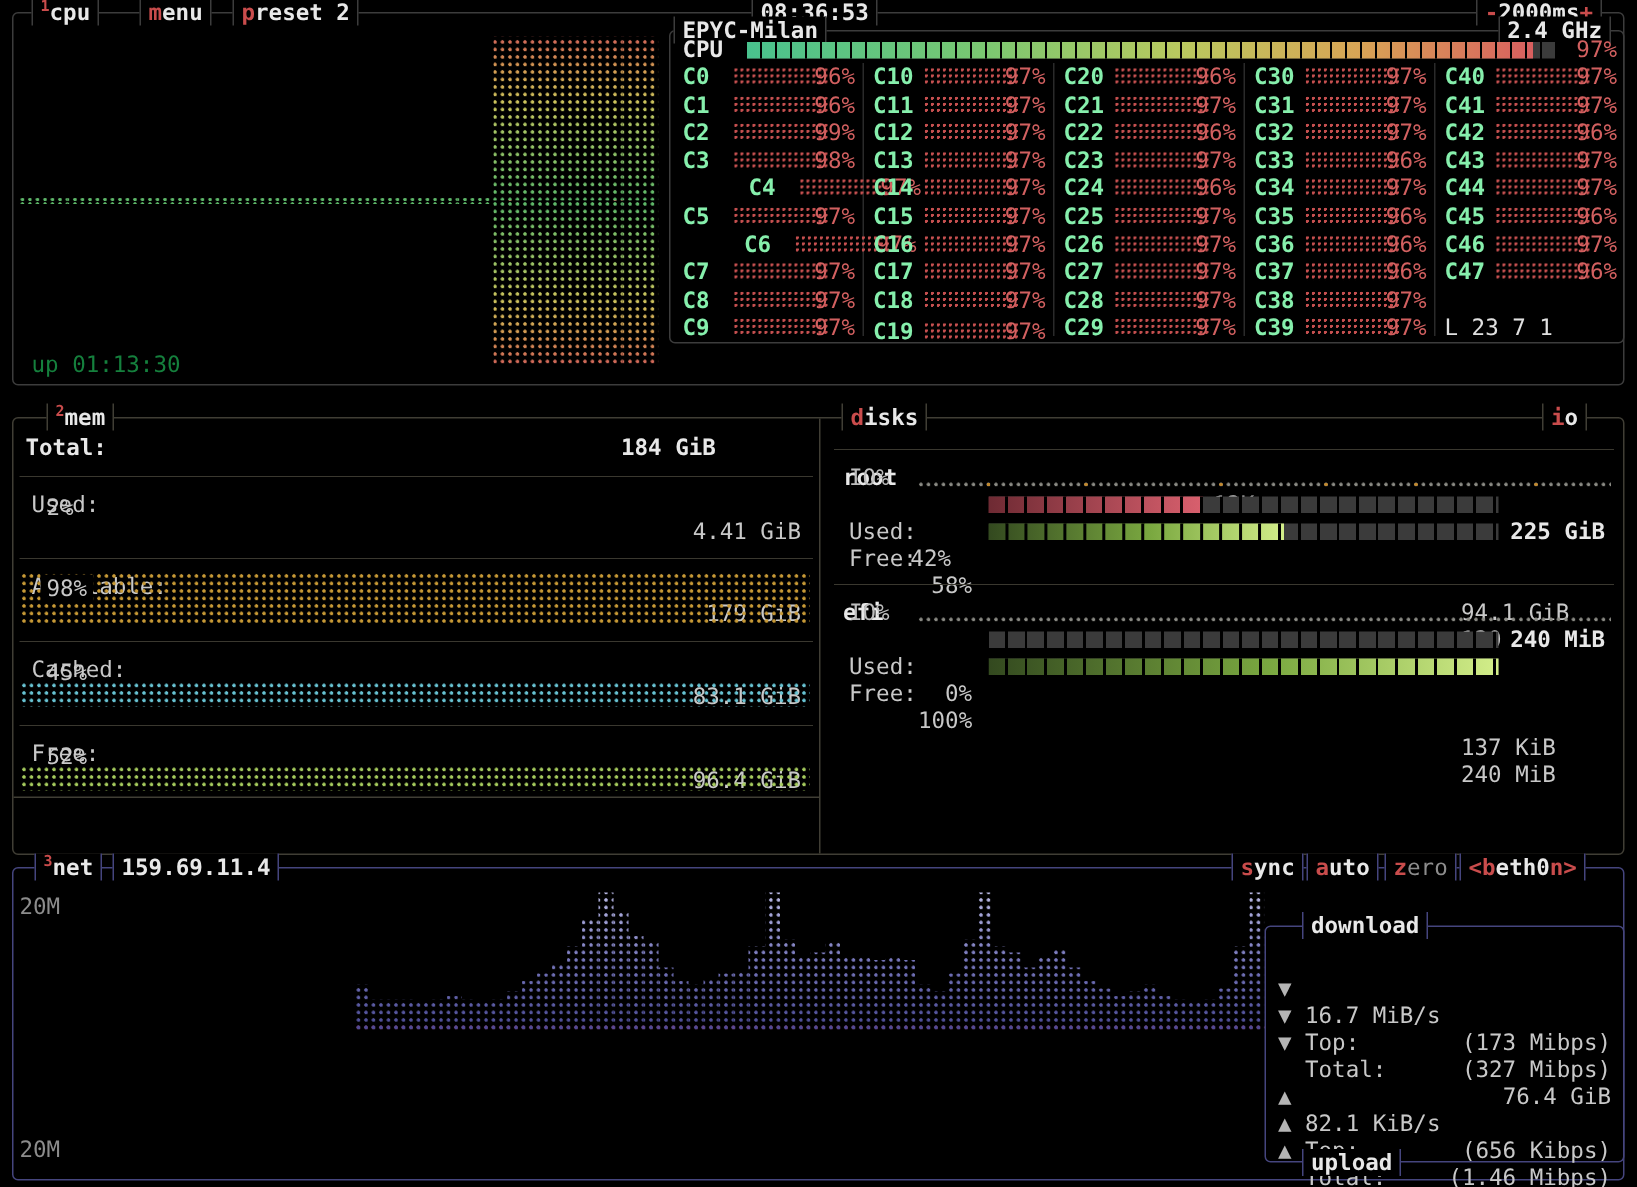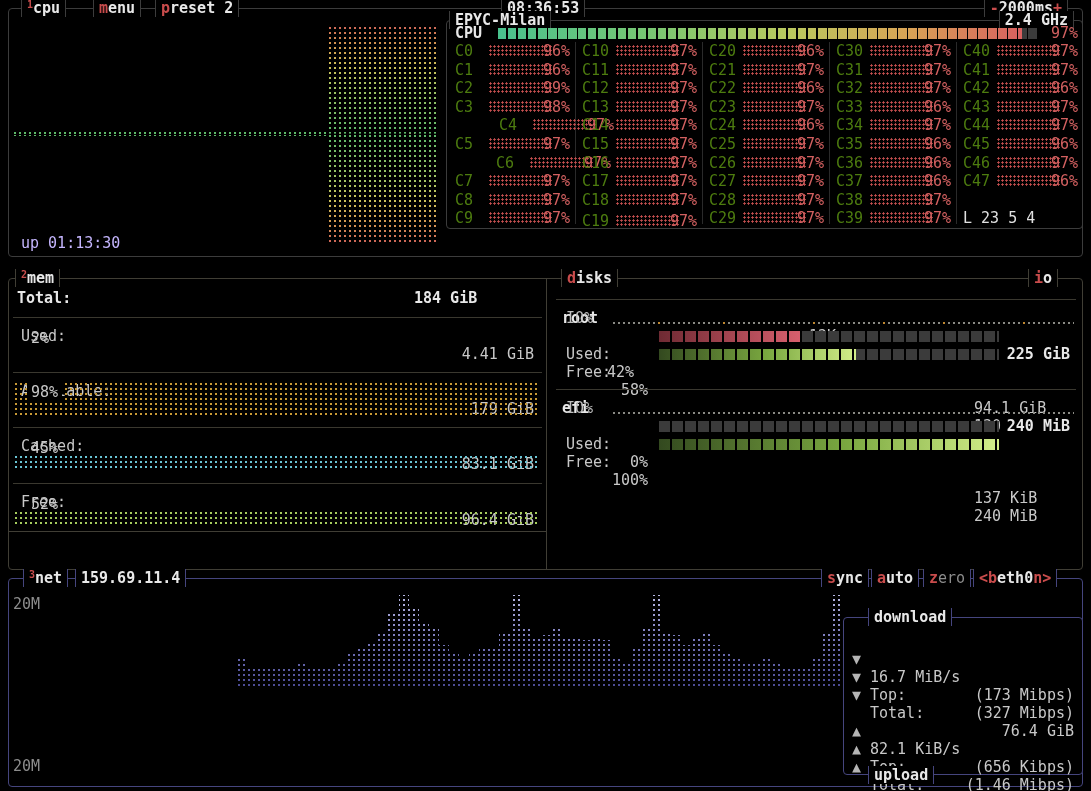--- a/index.html
+++ b/index.html
@@ -2,21 +2,21 @@
 <html><head>
 <meta charset="utf-8">
 <style>
   html,body{margin:0;padding:0;background:#000;width:1091px;height:791px;overflow:hidden;
     font-family:"DejaVu Sans Mono", monospace;font-size:15px;color:#c8c8c8;}
   .box{position:absolute;border:1px solid #3c3c3c;border-radius:4px;}
   .tab{position:absolute;top:-10px;background:#000;padding:0 5px;font-weight:bold;color:#e8e8e8;
     line-height:18px;white-space:pre;border-left:1px solid #3c3c3c;border-right:1px solid #3c3c3c;}
   .tab .hot{color:#c94c4c;}
   .sup{color:#c94c4c;font-size:10px;font-weight:bold;vertical-align:top;position:relative;top:-3px;}
-  .dim{color:#8c8c8c;} .vdim{color:#c4b5fd;} .pctred{color:#d26060;}
+  .dim{color:#8c8c8c;} .vdim{color:#15803d;} .pctred{color:#d26060;}
   .b{font-weight:bold;color:#e8e8e8;}
   .row{position:absolute;white-space:pre;line-height:18px;}
   .rowr{text-align:left;}
   
   .dots{background-image:radial-gradient(circle at 2px 2px, var(--dc,#888) 1.05px, transparent 1.35px);
     background-size:5px 5px;}
   .dotmask{-webkit-mask-image:radial-gradient(circle at 2px 2px,#000 1.05px,transparent 1.35px);
     -webkit-mask-size:5px 5px;mask-image:radial-gradient(circle at 2px 2px,#000 1.05px,transparent 1.35px);
     mask-size:5px 5px;}
   
@@ -32,21 +32,21 @@
     background-size:100% 113px;background-position:left top;}
   #core-box{position:absolute;left:437px;top:11px;width:635px;height:207px;border:1px solid #3c3c3c;border-radius:4px;}
   #cpu-total-row{position:absolute;left:0;top:3px;width:100%;height:18px;}
   .meter{position:absolute;height:11px;top:4px;
     background-image:repeating-linear-gradient(90deg,#3b3b3b 0 8.5px,#000 8.5px 10px);}
   .meter .fill{position:absolute;left:0;top:0;height:100%;
     background-image:repeating-linear-gradient(90deg,transparent 0 8.5px,#000 8.5px 10px),
       linear-gradient(90deg,#49c28e,#7ac771 30%,#b9c95f 55%,#d9a455 78%,#d95f5f 100%);}
   .vsep{position:absolute;width:1px;background:#2a2a2a;top:21px;height:182px;}
   .core-cell{position:absolute;width:127px;height:18px;line-height:18px;white-space:pre;}
-  .core-id{position:absolute;left:6px;font-weight:normal;color:#4d7c0f;}
+  .core-id{position:absolute;left:6px;font-weight:bold;color:#86efac;}
   .core-dots{position:absolute;left:40px;top:3px;width:64px;height:12px;
     background-image:radial-gradient(circle at 1.5px 1.5px,#c65050 0.95px,transparent 1.2px);background-size:4px 4px;}
   .core-pct{position:absolute;right:6px;width:40px;text-align:right;color:#d26060;}
   
   #md-box{left:8px;top:278px;width:1073px;height:290px;border-color:#403e35;}
   #md-divider{position:absolute;left:537px;top:0;width:1px;height:100%;background:#403e35;}
   #mem-bottom-line{position:absolute;left:0;top:252px;width:537px;height:1px;background:#403e35;}
   .leader{background-image:linear-gradient(to bottom,transparent 8px,#3a382f 8px,#3a382f 9px,transparent 9px);}
   .leader span{background:#000;padding:0 2px;}
   .band{position:absolute;left:5px;width:526px;height:16px;}
@@ -208,21 +208,21 @@
       <div class="meter" style="left:51px;width:540px">
         <div class="fill" style="width: 97%;"></div>
       </div>
       <span class="pctred" style="position:absolute;right:4px;width:40px;text-align:right;line-height:18px">97%</span>
     </div>
     <div id="core-grid">
       <div class="vsep" style="left:128px"></div>
       <div class="vsep" style="left:255px"></div>
       <div class="vsep" style="left:382px"></div>
       <div class="vsep" style="left:509px"></div>
-      <div class="row" style="left:516px;top:188px;color:#e0e0e0">L 23 5 4</div>
+      <div class="row" style="left:516px;top:188px;color:#e0e0e0">L 23 7 1</div>
     <div class="core-cell" style="left: 2px; top: 21px;"><span class="core-id">C0</span><div class="core-dots"></div><span class="core-pct">96%</span></div>
         <div class="core-cell" style="left: 2px; top: 39.6px;"><span class="core-id">C1</span><div class="core-dots"></div><span class="core-pct">96%</span></div>
         <div class="core-cell" style="left: 2px; top: 58.2px;"><span class="core-id">C2</span><div class="core-dots"></div><span class="core-pct">99%</span></div>
         <div class="core-cell" style="left: 2px; top: 76.8px;"><span class="core-id">C3</span><div class="core-dots"></div><span class="core-pct">98%</span></div>
         <div class="core-cell" style="left: 2px; top: 95.4px; margin-left: 44px;"><span class="core-id">C4</span><div class="core-dots"></div><span class="core-pct">97%</span></div>
         <div class="core-cell" style="left: 2px; top: 114px;"><span class="core-id">C5</span><div class="core-dots"></div><span class="core-pct">97%</span></div>
         <div class="core-cell" style="left: 2px; top: 132.6px; margin-left: 41px;"><span class="core-id">C6</span><div class="core-dots"></div><span class="core-pct">97%</span></div>
         <div class="core-cell" style="left: 2px; top: 151.2px;"><span class="core-id">C7</span><div class="core-dots"></div><span class="core-pct">97%</span></div>
         <div class="core-cell" style="left: 2px; top: 169.8px;"><span class="core-id">C8</span><div class="core-dots"></div><span class="core-pct">97%</span></div>
         <div class="core-cell" style="left: 2px; top: 188.4px;"><span class="core-id">C9</span><div class="core-dots"></div><span class="core-pct">97%</span></div>
@@ -264,21 +264,21 @@
         <div class="core-cell" style="left: 510px; top: 114px;"><span class="core-id">C45</span><div class="core-dots"></div><span class="core-pct">96%</span></div>
         <div class="core-cell" style="left: 510px; top: 132.6px;"><span class="core-id">C46</span><div class="core-dots"></div><span class="core-pct">97%</span></div>
         <div class="core-cell" style="left: 510px; top: 151.2px;"><span class="core-id">C47</span><div class="core-dots"></div><span class="core-pct">96%</span></div>
       </div>
   </div>
 </div>
 
 <div class="box" id="md-box">
   <div id="md-divider"></div>
   <div id="mem-bottom-line"></div>
-  <span class="tab" style="left:6px;border-color:#403e35"><span class="sup">2</span><span>mem</span></span>
+  <span class="tab" style="left:22px;border-color:#403e35"><span class="sup">2</span><span>mem</span></span>
   <span class="tab" style="left:552px;border-color:#403e35"><span class="hot">d</span><span>isks</span></span>
   <span class="tab" style="right:24px;border-color:#403e35"><span class="hot">i</span><span>o</span></span>
 
   <div>
     <div class="row b" style="left:8px;top:10px">Total:</div>
     <div class="row b rowr" style="right:548px;top:10px;width:120px">184 GiB</div>
 
     <div class="row leader" style="left:4px;top:30px;width:529px">
       <span style="position:absolute;left:6px">Used:</span>
       <span style="position:absolute;right:6px">4.41 GiB</span>

